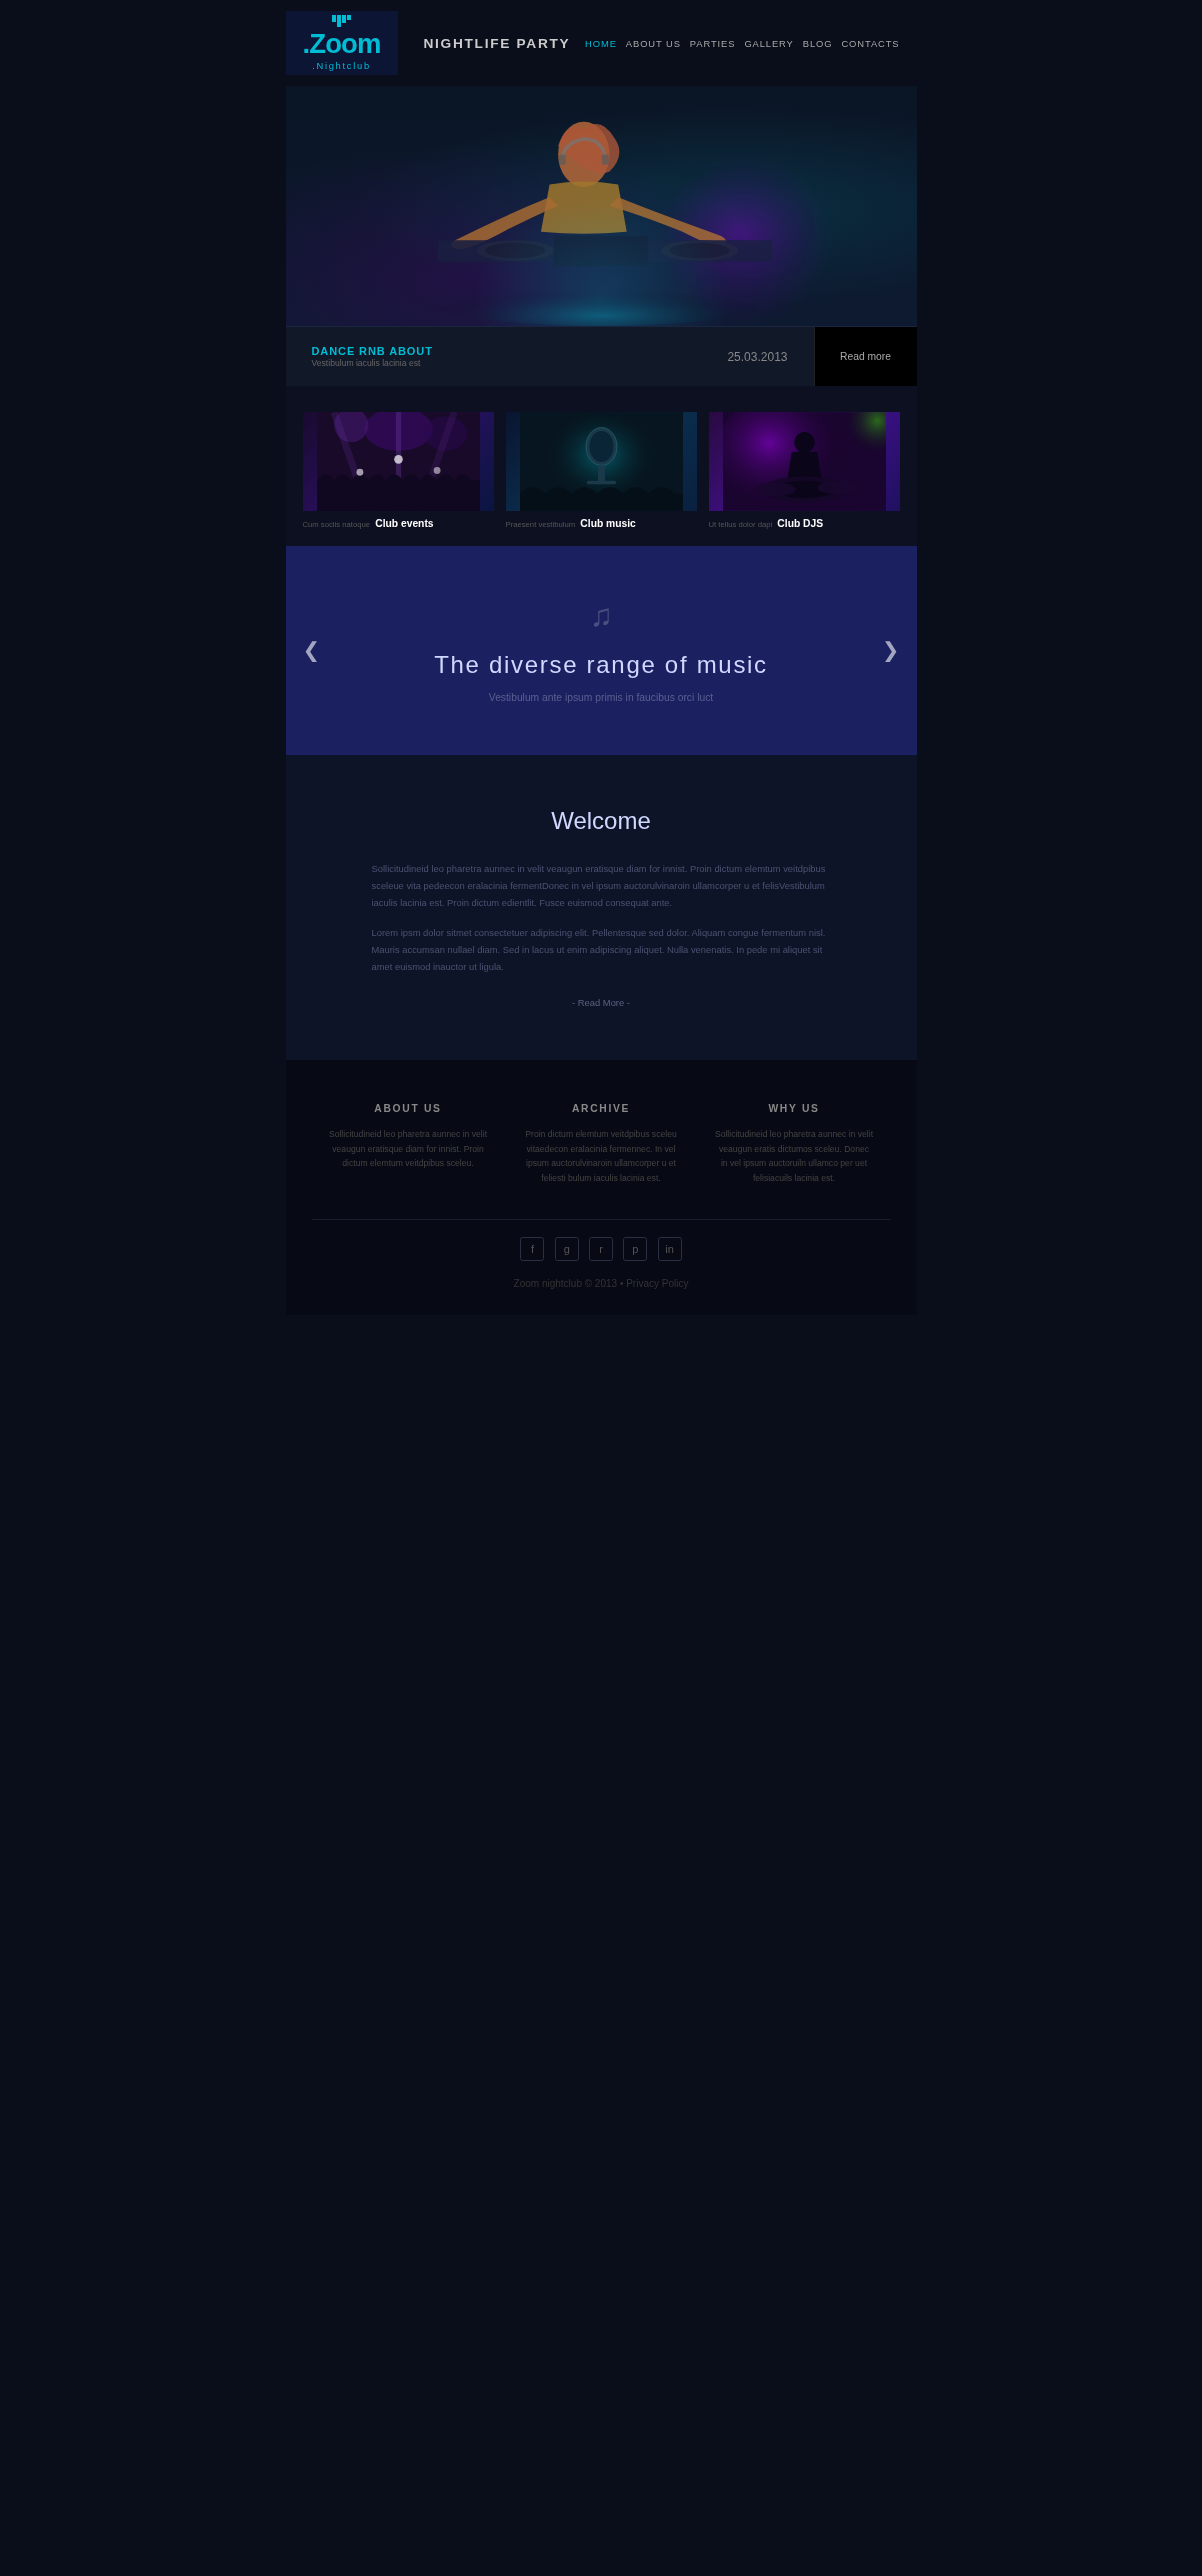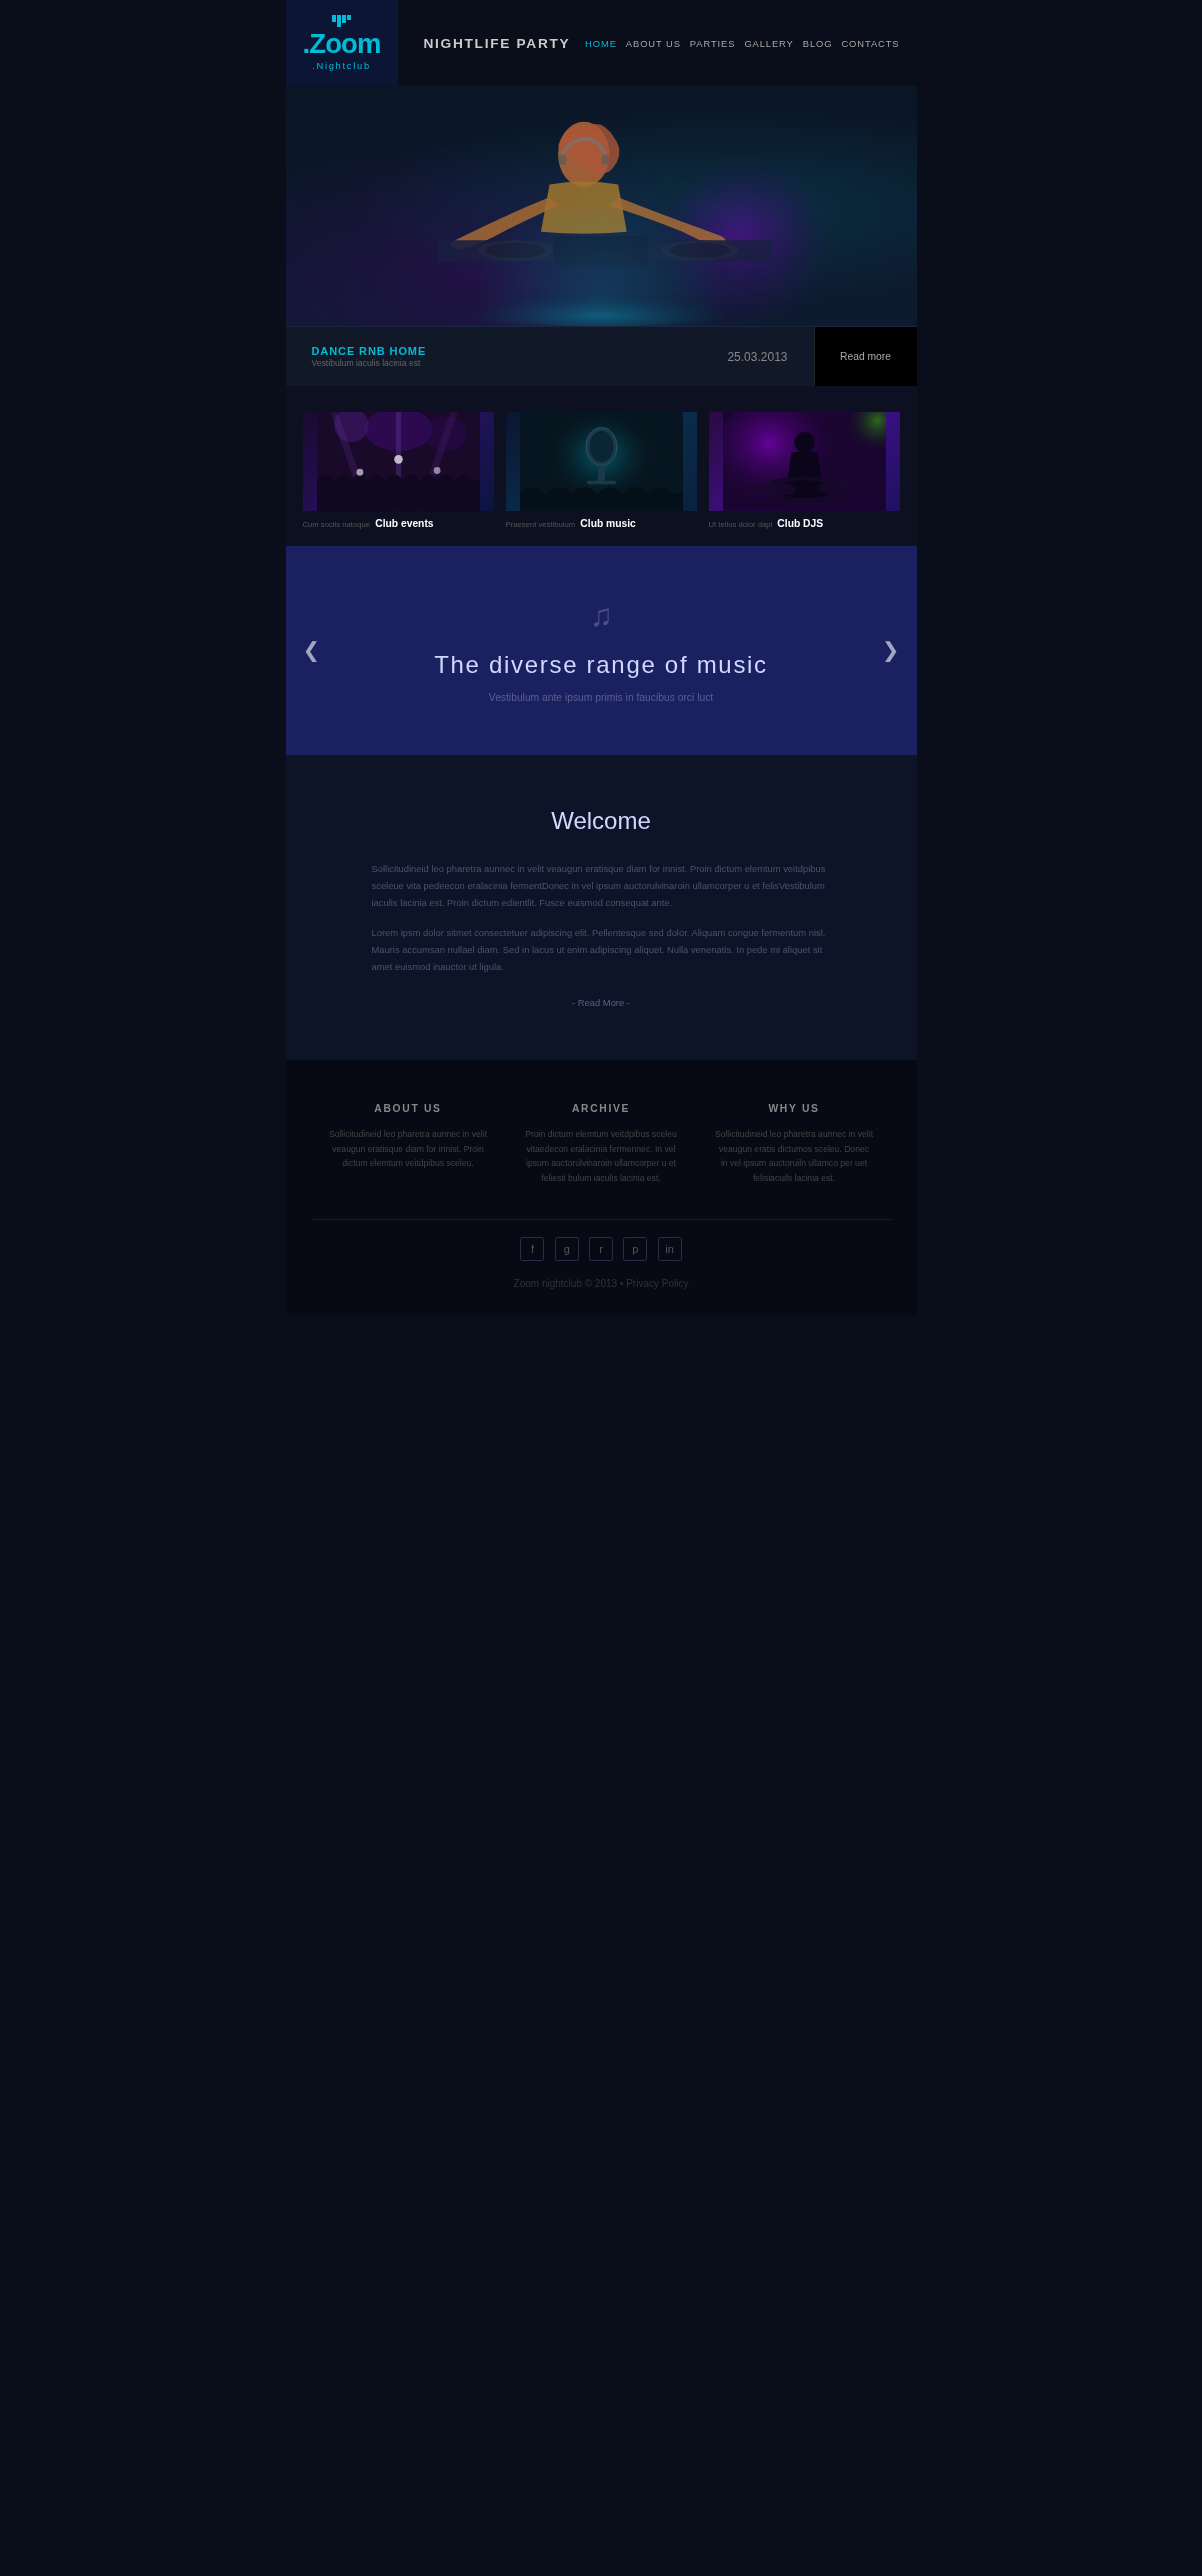--- a/index.html
+++ b/index.html
@@ -1,20 +1,20 @@
 <!DOCTYPE html>
 <html style="font-size:13.7px"><head>
   <meta charset="utf-8">
   <style>
     * { margin: 0; padding: 0; box-sizing: border-box; }
     body { background: #0a0d1a; font-family: Arial, sans-serif; color: #fff; width: 631px; margin: 0 auto; }
 
     
     .header { display: flex; align-items: center; background: #0a0d1a; height: 86px; }
-    .logo-box { width: 112px; height: 86px; background: #0d1535; display: flex; flex-direction: column; align-items: center; justify-content: center; flex-shrink: 0; }
+    .logo-box { width: 112px; height: 64px; background: #0d1535; display: flex; flex-direction: column; align-items: center; justify-content: center; flex-shrink: 0; }
     .logo-zoom { font-size: 27.5px; font-weight: bold; color: #fff; letter-spacing: -0.9px; }
     .logo-zoom span { color: #00bcd4; }
     .logo-bars { display: flex; gap: 1.7px; margin-bottom: 1.7px; }
     .logo-bars div { background: #00bcd4; width: 3.4px; }
     .logo-night { color: #00bcd4; font-size: 9.4px; letter-spacing: 1.7px; }
     .header-title { flex: 1; padding-left: 26px; font-size: 13.7px; color: #ccc; letter-spacing: 1.7px; font-weight: bold; }
     .nav { display: flex; flex-direction: row; align-items: flex-end; padding-right: 17px; gap: 9px; }
     .nav a { color: #aaa; font-size: 9.4px; text-decoration: none; letter-spacing: 0.9px; }
     .nav a.active { color: #00bcd4; }
 
@@ -137,21 +137,21 @@
 
     <path d="M205,62 Q210,45 230,42 Q250,42 255,62" stroke="#888" stroke-width="4" fill="none" opacity="0.7"></path>
     <rect x="201" y="60" width="8" height="12" rx="2" fill="#666" opacity="0.7"></rect>
     <rect x="251" y="60" width="8" height="12" rx="2" fill="#666" opacity="0.7"></rect>
   </svg>
   <div class="hero-glow"></div>
 </div>
 
 <div class="party-bar">
   <div class="party-info">
-    <div class="party-name">DANCE RNB HOME</div>
+    <div class="party-name">DANCE RNB ABOUT</div>
     <div class="party-sub">Vestibulum iaculis lacinia est</div>
   </div>
   <div class="party-date">25.03.2013</div>
   <div class="read-more-btn">Read more</div>
 </div>
 
 <div class="categories">
   <div class="cat-grid">
 
     <div class="cat-item">

